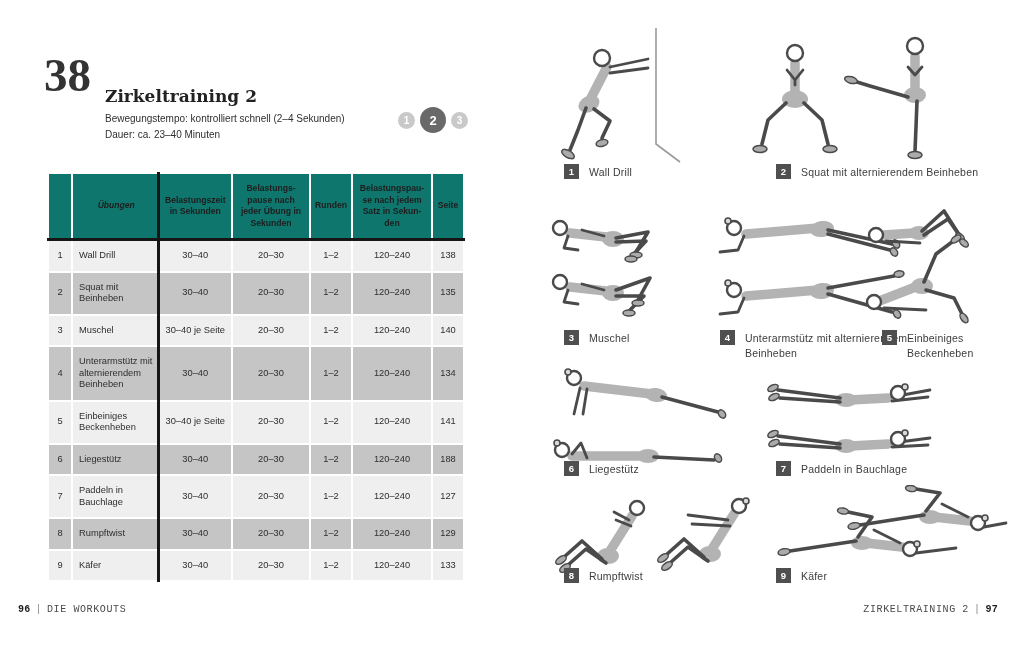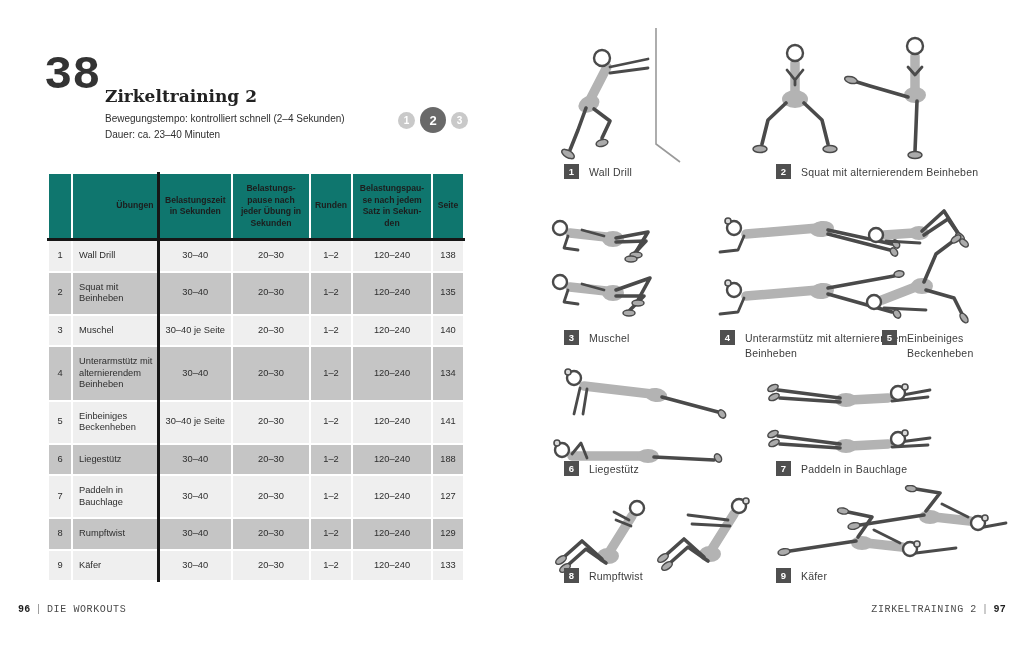--- a/index.html
+++ b/index.html
@@ -3,21 +3,21 @@
 <meta charset="utf-8">
 <style>
   html,body { margin:0; padding:0; background:#dcdcdc; }
   .spread {
     position:relative; width:1024px; height:646px; background:#ffffff;
     font-family:"Liberation Sans", sans-serif; overflow:hidden; margin:0 auto;
   }
   
   .big-number {
     position:absolute; left:44px; top:52px;
-    font-family:Liberation Mono, monospace; font-weight:bold;
+    font-family:Liberation Serif, serif; font-weight:bold;
     font-size:47px; line-height:1; color:#333;
   }
   .page-title {
     position:absolute; left:105px; top:86px;
     font-family:"DejaVu Serif", serif; font-weight:bold;
     font-size:17px; color:#222;
   }
   .meta { position:absolute; left:105px; top:111px; font-size:10px; line-height:15.5px; color:#2f2f2f; }
   .levels { position:absolute; left:398px; top:107px; display:flex; align-items:center; gap:5px; }
   .level-dot {
@@ -27,33 +27,33 @@
   .level-dot.active { width:26px; height:26px; background:#696969; font-size:13px; }
 
   
   .ex-table { position:absolute; left:47px; top:172px; border-collapse:collapse; table-layout:fixed; width:416px; }
   .ex-table th, .ex-table td { border:2px solid #fff; vertical-align:middle; }
   .ex-table th {
     background:#0f766e; color:#1d1d1d; font-size:8.6px; font-weight:bold;
     text-align:center; padding:9px 3px; line-height:11.5px;
     border-bottom:3px solid #161616;
   }
-  .ex-table th.c-name { text-align:right; padding-left:6px; }
+  .ex-table th.c-name { text-align:center; padding-left:6px;font-style:italic; }
   .ex-table td { font-size:9.3px; color:#2e2e2e; text-align:center; padding:9px 2px; line-height:11.5px; }
   .ex-table td.c-name { text-align:left; padding-left:6px; }
   .ex-table tr.light td { background:#efefef; }
   .ex-table tr.dark  td { background:#c5c5c5; }
   .ex-table th:nth-child(3), .ex-table td:nth-child(3) { border-left:3px solid #161616; }
 
   
   .footer { position:absolute; top:604px; font-size:10px; letter-spacing:0.6px; color:#4a4a4a;font-family:Liberation Mono, monospace; }
   .footer b { color:#1e1e1e; font-weight:bold; letter-spacing:0.2px; }
   .footer .sep { color:#8a8a8a; padding:0 5px; }
   .footer.fl { left:18px; }
-  .footer.fr { right:18px; }
+  .footer.fr { right:26px; }
 
   
   .fig { position:absolute; }
   .limb { stroke:#4a4a4a; stroke-width:3.6; fill:none; stroke-linecap:round; stroke-linejoin:round; }
   .thin { stroke-width:2.8; }
   .torso { stroke:#b3b3b3; stroke-width:9.5; fill:none; stroke-linecap:round; }
   .head { fill:#fff; stroke:#4a4a4a; stroke-width:2.4; }
   .bun { fill:#d9d9d9; stroke:#4a4a4a; stroke-width:1.6; }
   .shorts { fill:#b3b3b3; stroke:none; }
   .shoe { fill:#ababab; stroke:#4a4a4a; stroke-width:1.5; }

